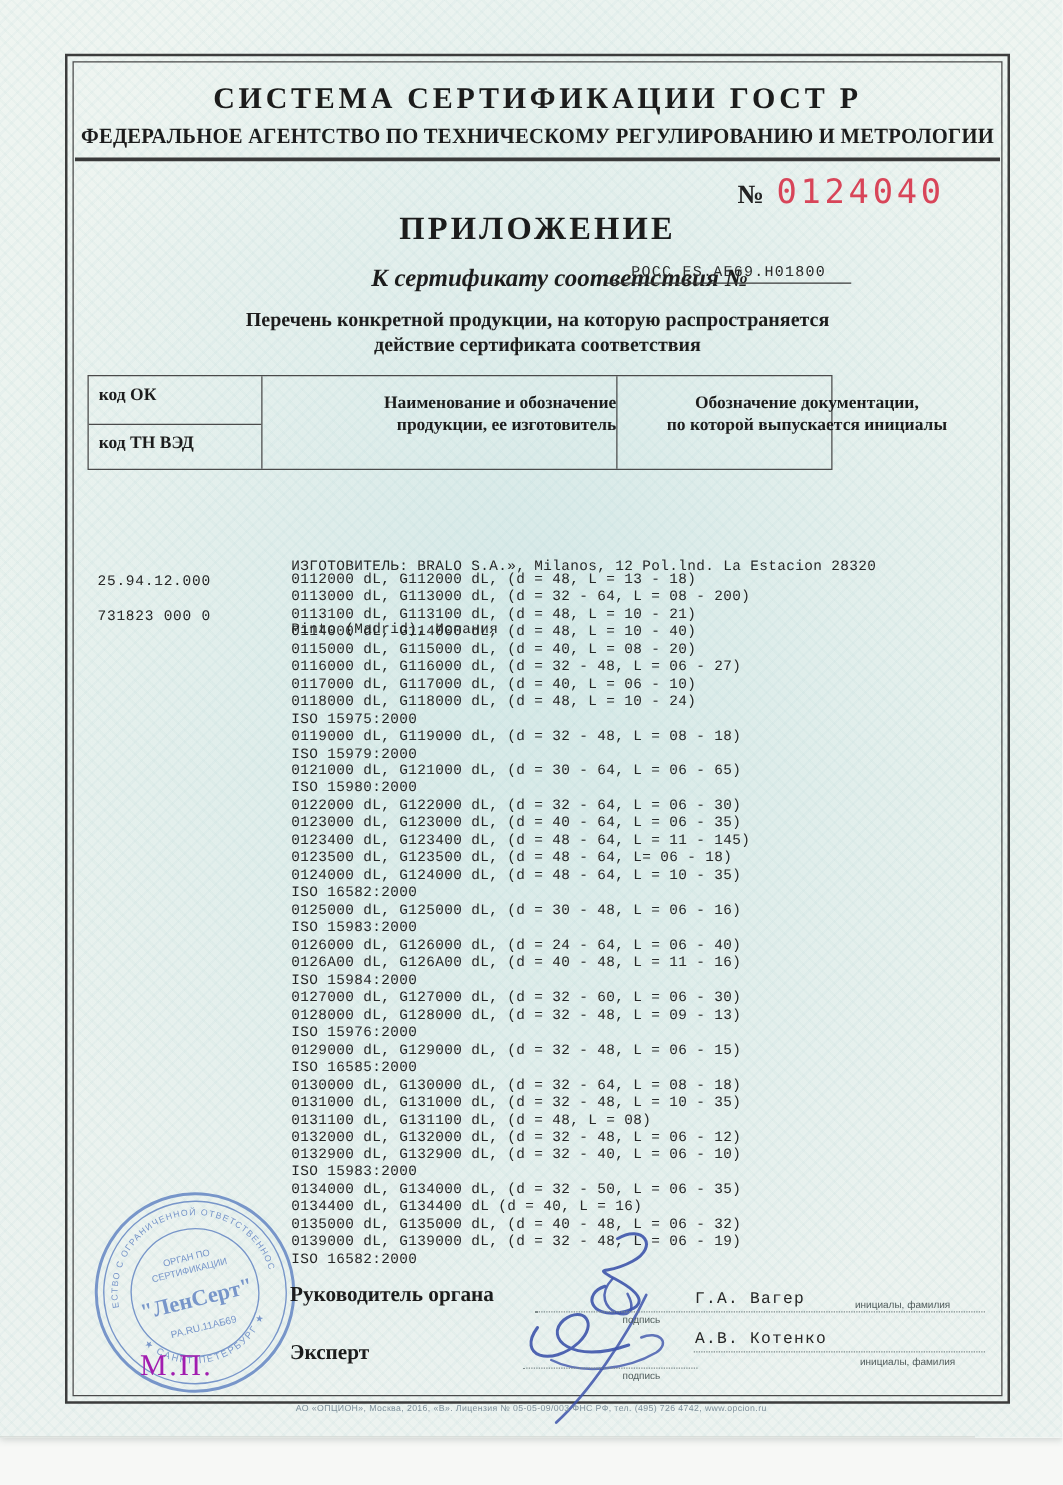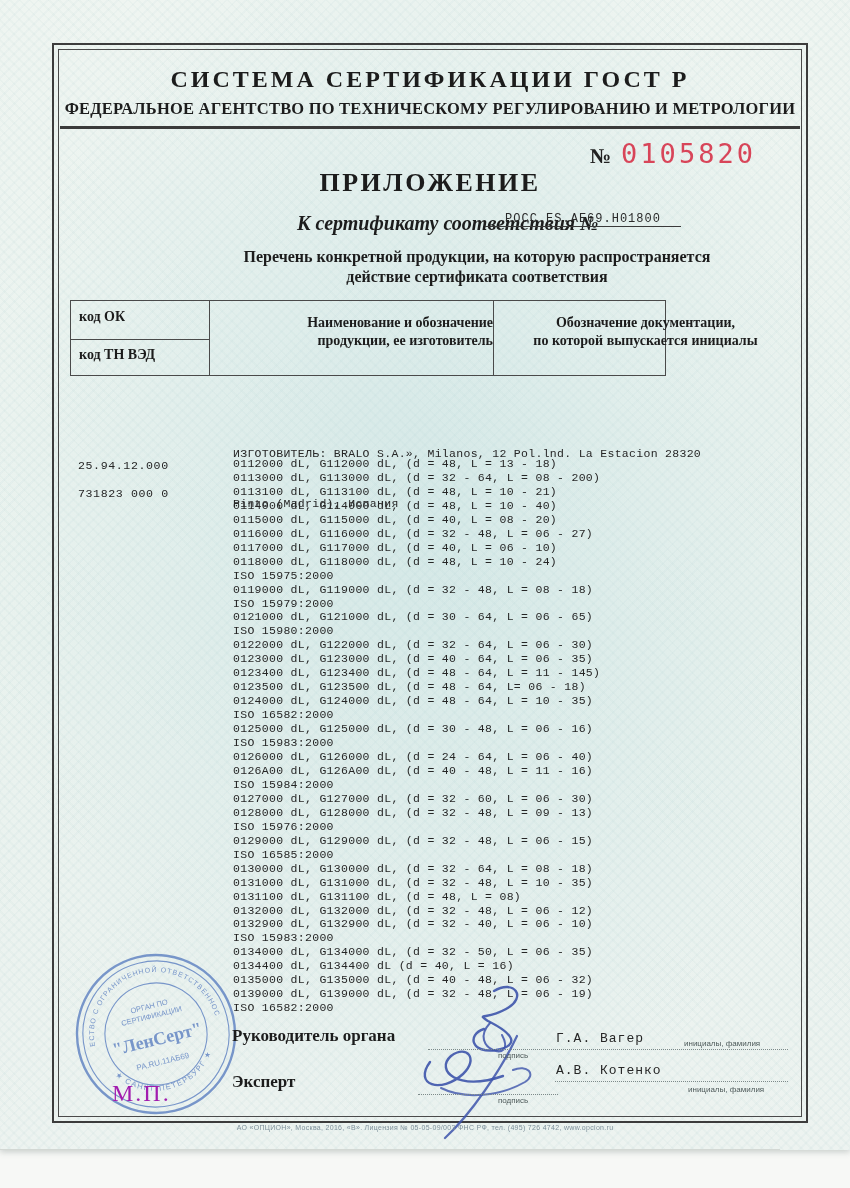--- a/index.html
+++ b/index.html
@@ -27,21 +27,21 @@
   .num-value { font-family:"DejaVu Sans Mono", monospace; font-size:27px; letter-spacing:3px;
                color:#d84559; font-weight:500; }
   .doc-title { position:absolute; left:60px; top:168px; width:740px; text-align:center;
                font-size:26px; font-weight:bold; letter-spacing:2.5px; }
   .cert-row { position:absolute; left:297px; top:212px; }
   .cert-label { font-size:20px; font-weight:bold; display:inline-block;font-style:italic; }
   .cert-val-wrap { position:absolute; left:188px; top:-4px; width:196px; text-align:center;
                    border-bottom:1.2px solid #3a3a3a; padding-bottom:0; }
   .cert-val { font-family:"Liberation Mono", monospace; font-size:12px; letter-spacing:1px; color:#2a2a2a; }
   .subtitle { position:absolute; left:60px; top:247px; width:740px; text-align:center;
-              font-size:16px; font-weight:bold; line-height:19.5px;margin-left:47px; }
+              font-size:16px; font-weight:bold; line-height:19.5px; }
   .tbl { position:absolute; left:70px; top:300px; width:596px; height:76px; border:1.6px solid #4a4a4a; }
   .tbl .v1 { position:absolute; left:138px; top:0; width:1.2px; height:100%; background:#4a4a4a; }
   .tbl .v2 { position:absolute; left:422px; top:0; width:1.2px; height:100%; background:#4a4a4a; }
   .tbl .h1 { position:absolute; left:0; top:38px; width:138px; height:1.2px; background:#4a4a4a; }
   .tbl .c { position:absolute; font-size:14px; font-weight:bold; }
   .cell-ok { left:8px; top:8px; }
   .cell-tnved { left:8px; top:46px; }
   .cell-mid { left:138px; top:13px; width:284px; text-align:right; line-height:18px; font-size:13.5px; }
   .cell-right { left:422px; top:13px; width:305px; text-align:center; line-height:18px; font-size:13.5px; }
   .mono { font-family:"Liberation Mono", monospace; color:#262626; }
@@ -83,21 +83,21 @@
   <div class="paper"></div>
   <div class="frame-outer"></div>
   <div class="frame-inner"></div>
 
   <div class="sys-title">СИСТЕМА СЕРТИФИКАЦИИ ГОСТ Р</div>
   <div class="agency">ФЕДЕРАЛЬНОЕ АГЕНТСТВО ПО ТЕХНИЧЕСКОМУ РЕГУЛИРОВАНИЮ И МЕТРОЛОГИИ</div>
   <div class="head-rule"></div>
 
   <div class="num-row">
     <span class="num-sign">№</span>
-    <span class="num-value">0105820</span>
+    <span class="num-value">0124040</span>
   </div>
 
   <div class="doc-title">ПРИЛОЖЕНИЕ</div>
 
   <div class="cert-row">
     <span class="cert-label">К сертификату соответствия №</span>
     <span class="cert-val-wrap">
       <span class="cert-val">РОСС ES.АБ69.Н01800</span>
     </span>
   </div>

